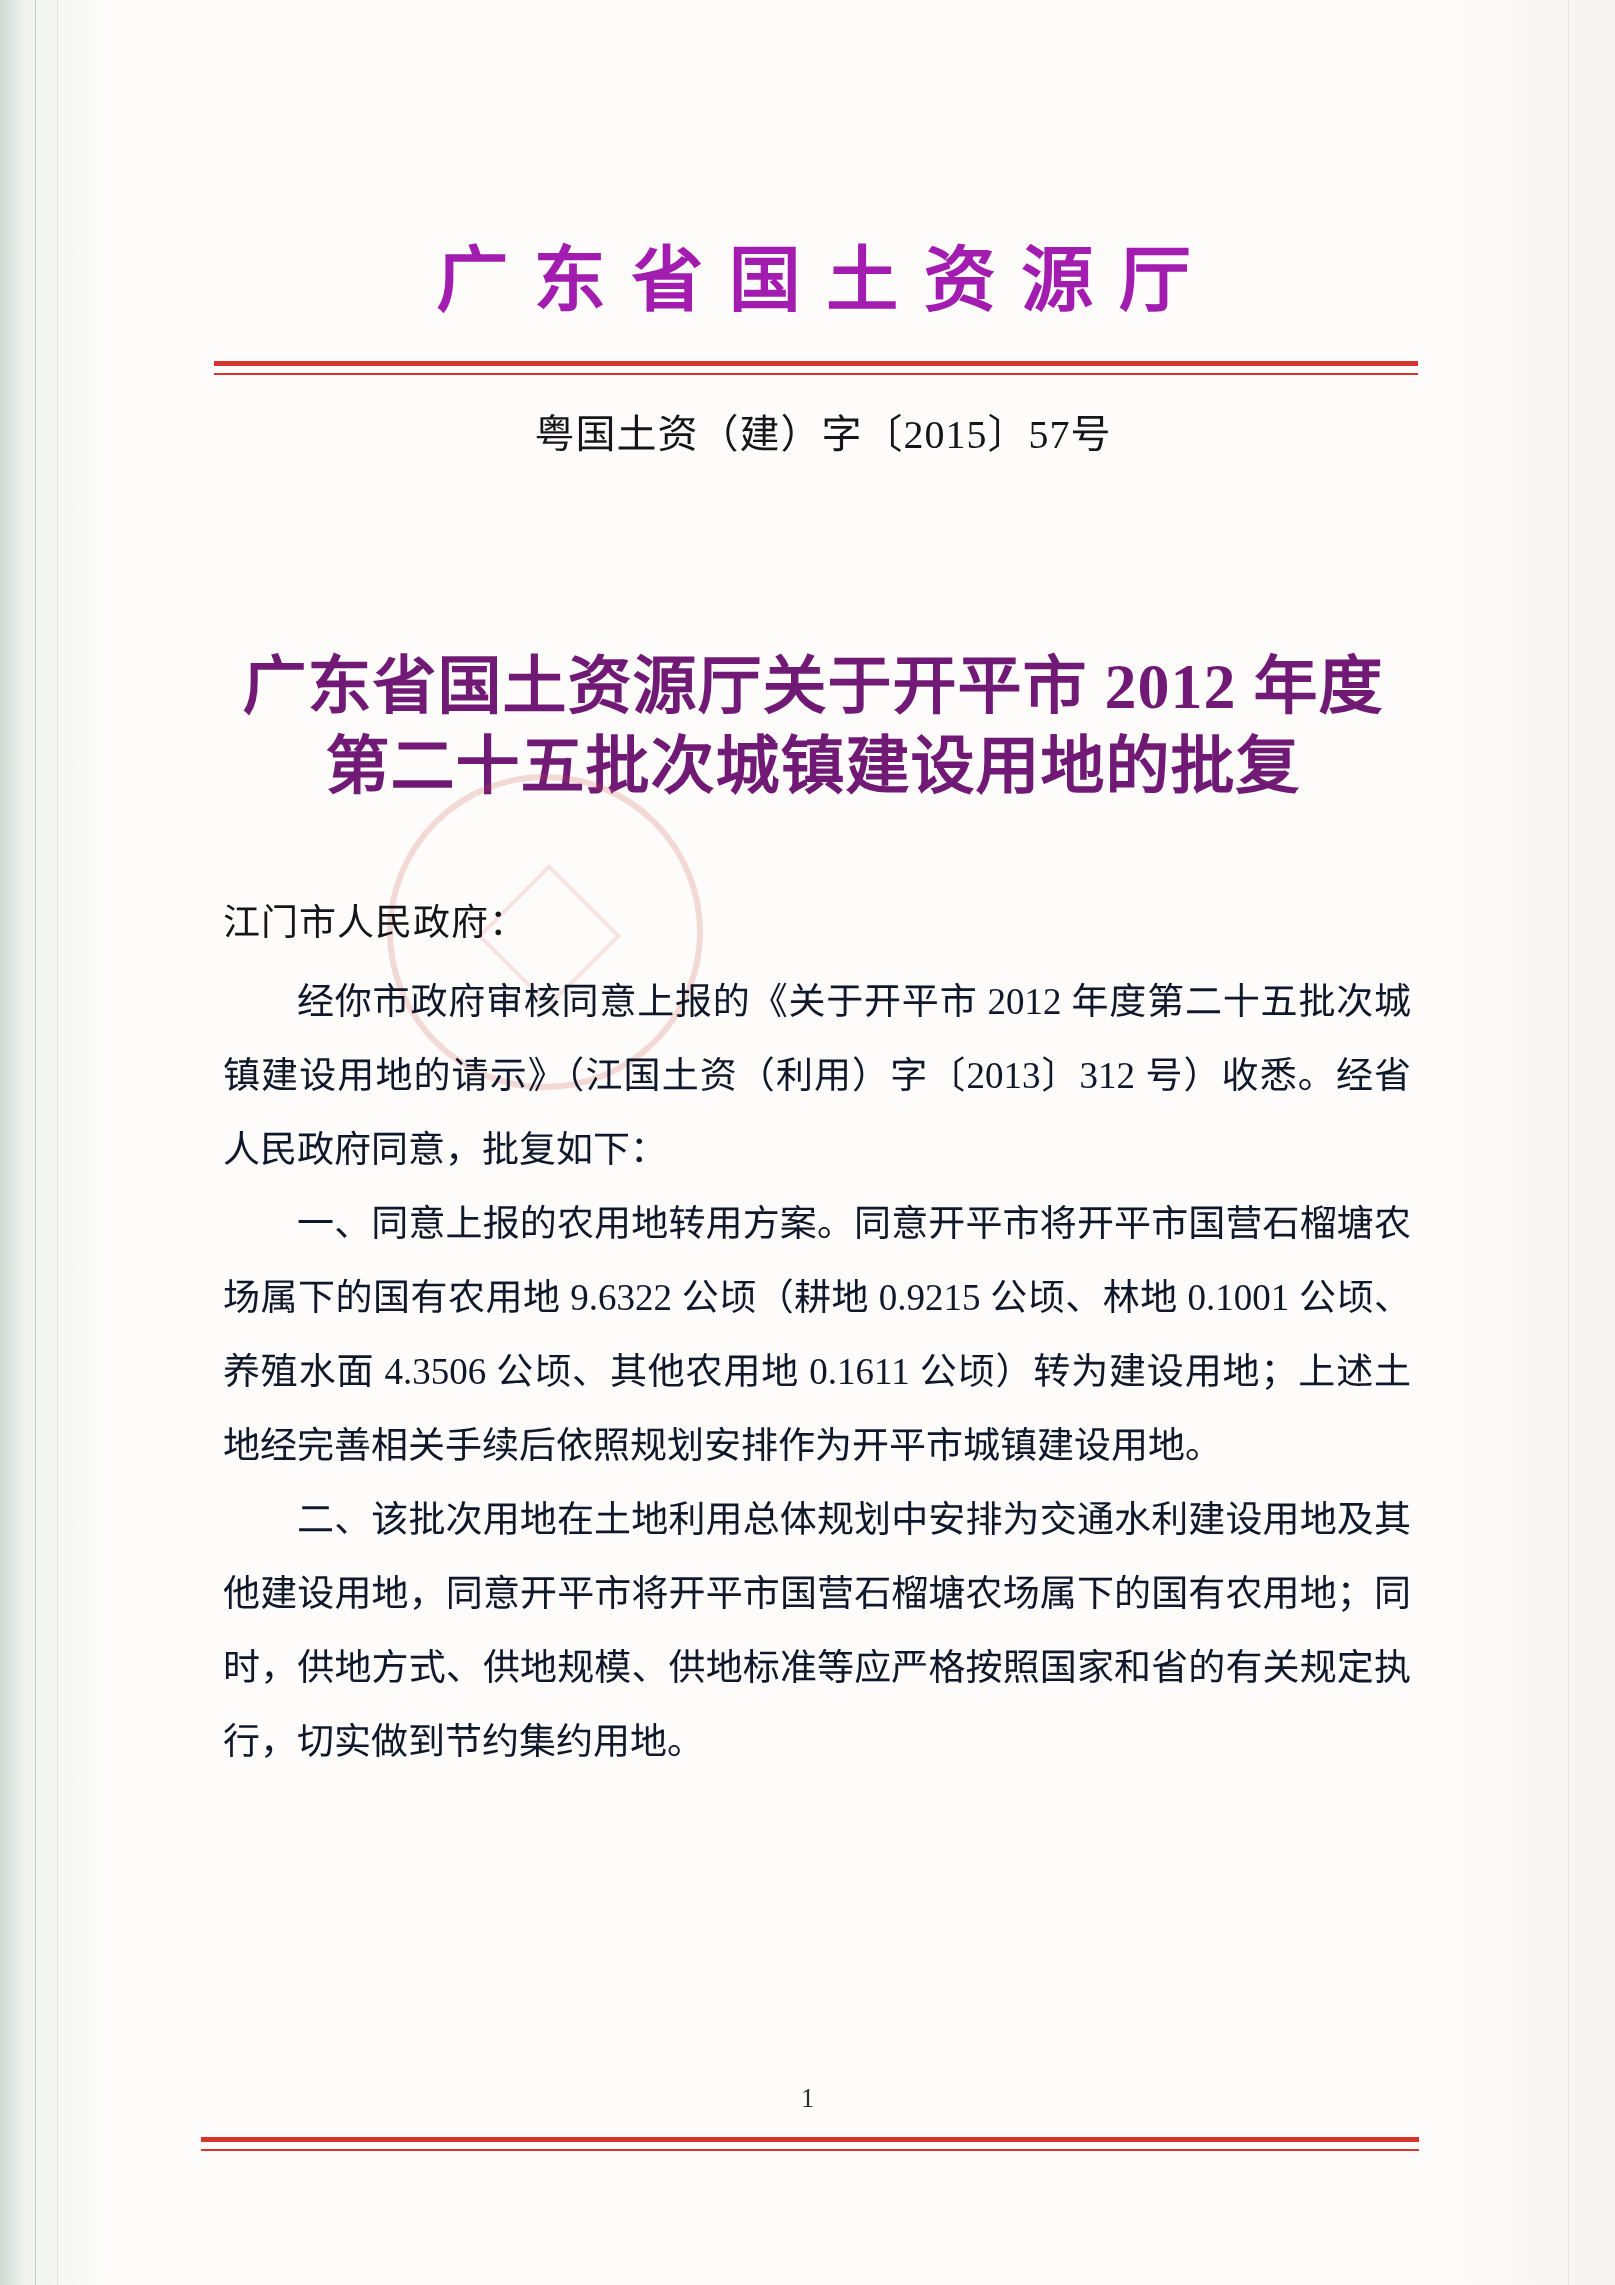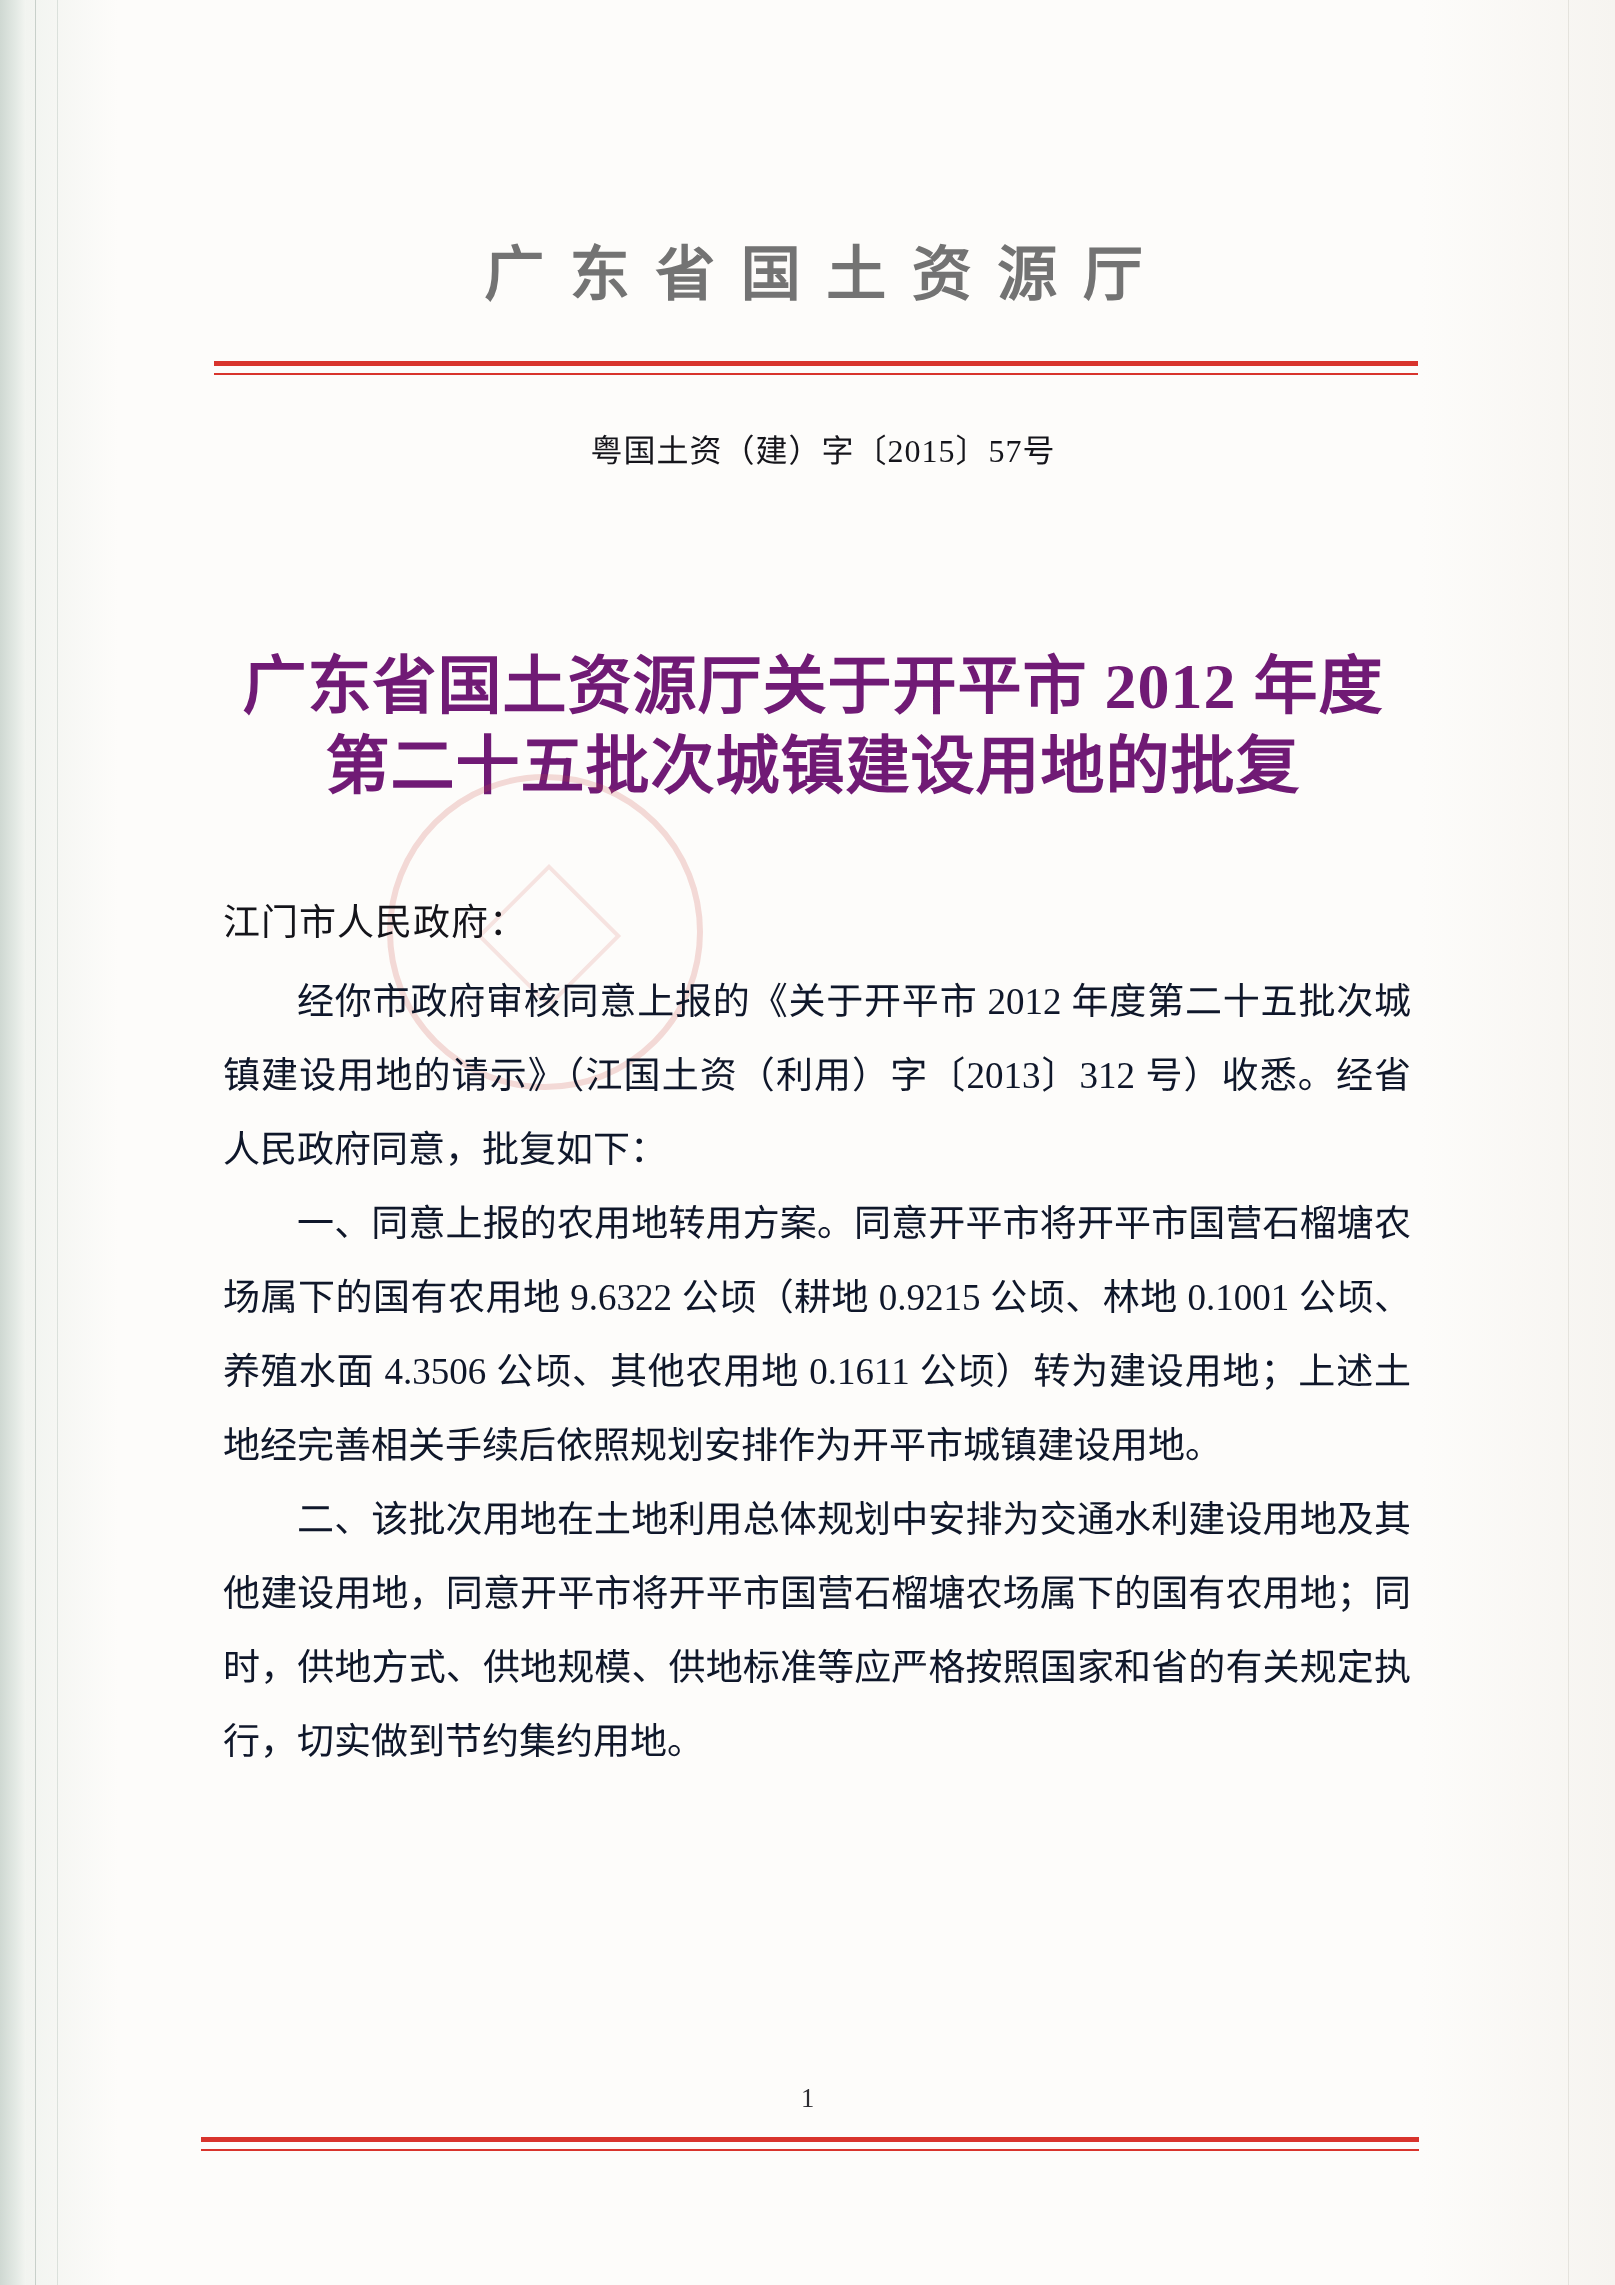--- a/index.html
+++ b/index.html
@@ -49,24 +49,24 @@
     height: 2286px;
   }
 
   
   .org-title {
     position: absolute;
     left: 235px;
     top: 245px;
     width: 1157px;
     text-align: center;
-    color: #737373;
+    color: #a21caf;
     font-family: "Liberation Serif", "DejaVu Serif", serif;
     font-weight: bold;
-    font-size: 60px;
+    font-size: 72px;
     letter-spacing: 25.5px;
     text-indent: 25.5px;
     line-height: 1;
     white-space: nowrap;
   }
   .header-rule-thick {
     position: absolute;
     left: 214px;
     top: 361px;
     width: 1204px;
@@ -78,24 +78,24 @@
     left: 214px;
     top: 373px;
     width: 1204px;
     height: 2px;
     background: #d8342c;
   }
 
   .doc-number {
     position: absolute;
     left: 235px;
-    top: 425px;
+    top: 402px;
     width: 1176px;
     text-align: center;
-    font-size: 32px;
+    font-size: 40px;
     color: #15151b;
     letter-spacing: 1px;
     font-family: "Liberation Serif", "DejaVu Serif", serif;
   }
 
   
   .doc-title {
     position: absolute;
     left: 220px;
     top: 647px;

